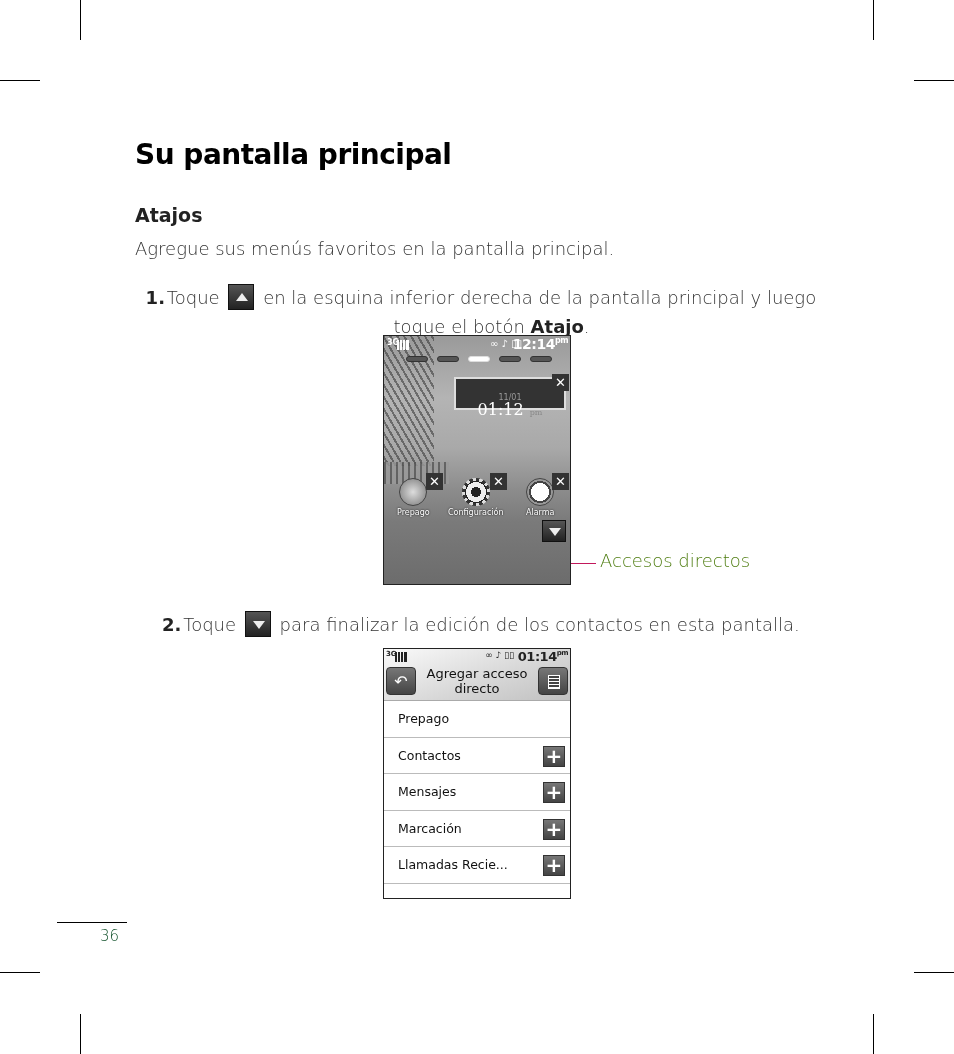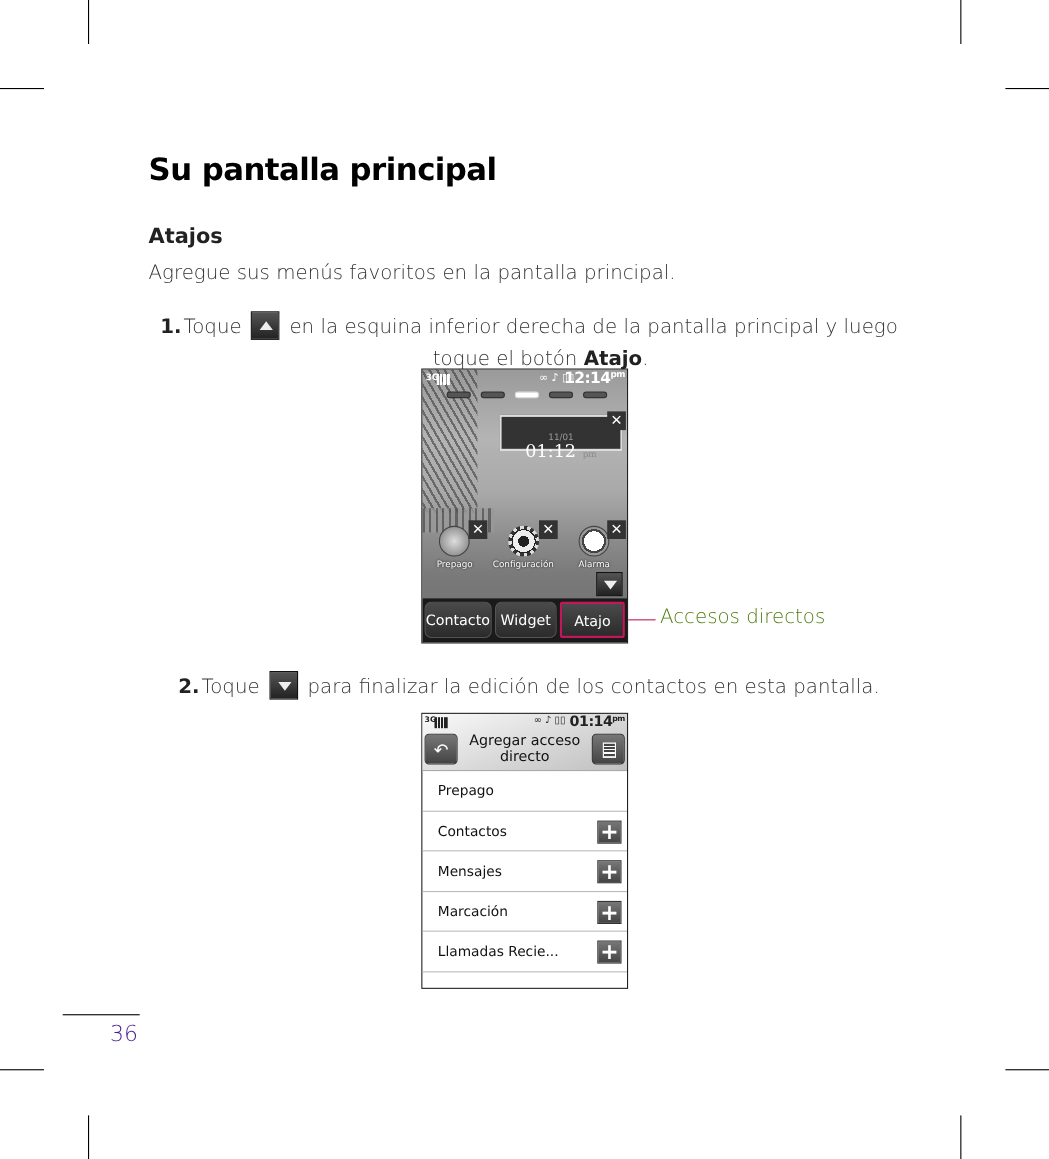--- a/index.html
+++ b/index.html
@@ -63,21 +63,21 @@
   .p2-status .time { position: absolute; right: 2px; top: 0; font-size: 13px; font-weight: bold; letter-spacing: -0.5px; margin-left: 40px; }
   .p2-back { position: absolute; left: 2px; top: 18px; width: 30px; height: 28px; border-radius: 4px; background: linear-gradient(#777, #444); color: #fff; font-size: 16px; text-align: center; line-height: 28px; border: 1px solid #333; }
   .p2-menu { position: absolute; right: 2px; top: 18px; width: 30px; height: 28px; border-radius: 4px; background: linear-gradient(#777, #444); border: 1px solid #333; }
   .p2-menu .lines { position: absolute; left: 9px; top: 7px; width: 12px; height: 14px; border: 1px solid #fff; background: repeating-linear-gradient(#444 0 2px, #fff 2px 3px); }
   .p2-title { position: absolute; left: 34px; right: 34px; top: 17px; text-align: center; font-size: 13px; line-height: 15px; color: #111; }
   .p2-list { position: absolute; left: 0; right: 0; top: 52px; }
   .p2-row { height: 36.6px; border-bottom: 1px solid #bbb; position: relative; padding-left: 14px; font-size: 12.5px; line-height: 36px; color: #111; }
   .plus-btn { position: absolute; right: 5px; top: 8px; width: 22px; height: 21px; background: linear-gradient(#777, #444); border: 1px solid #333; color: #fff; font-size: 20px; line-height: 19px; text-align: center; font-weight: bold; }
 
   .footer-rule { position: absolute; left: 57px; top: 922px; width: 70px; height: 1px; background: #000; }
-  .page-num { position: absolute; left: 100px; top: 927px; font-size: 20px; color: #4c1d95; font-weight: 300; }
+  .page-num { position: absolute; left: 100px; top: 927px; font-size: 15px; color: #14532d; font-weight: 300; }
 </style>
 </head>
 <body>
 
 <div class="crop v" style="left:80px;top:0;"></div>
 <div class="crop h" style="left:0;top:80px;"></div>
 <div class="crop v" style="left:873px;top:0;"></div>
 <div class="crop h" style="left:914px;top:80px;"></div>
 <div class="crop v" style="left:80px;top:1014px;"></div>
 <div class="crop h" style="left:0;top:972px;"></div>
@@ -132,25 +132,20 @@
   <div class="shortcut" style="left:142px;">
     <div class="sc-icon alarm"></div>
     <span>Alarma</span>
   </div>
   <div class="xbtn" style="left:168px;top:137px;">✕</div>
 
   <div class="down-btn">
       <span class="tri-down"></span>
     </div>
 
-  <div class="tabbar">
-    <div class="tab">Contacto</div>
-    <div class="tab">Widget</div>
-    <div class="tab highlight">Atajo</div>
-  </div>
 </div>
 <div class="callout-line"></div>
 <div class="callout-label">Accesos directos</div>
 
 <div class="para step2">
   <span class="num">2.</span><span>Toque</span>
   <span class="inline-btn"><span class="tri-down"></span></span>
   <span>para finalizar la edición de los contactos en esta pantalla.</span>
 </div>
 

